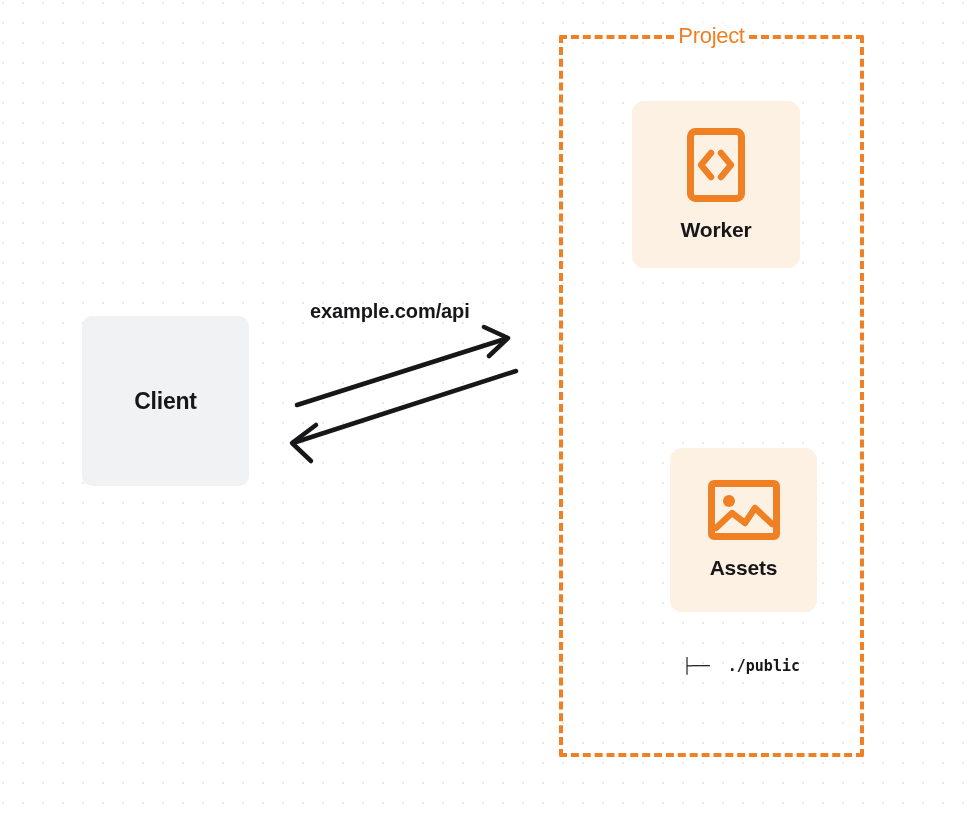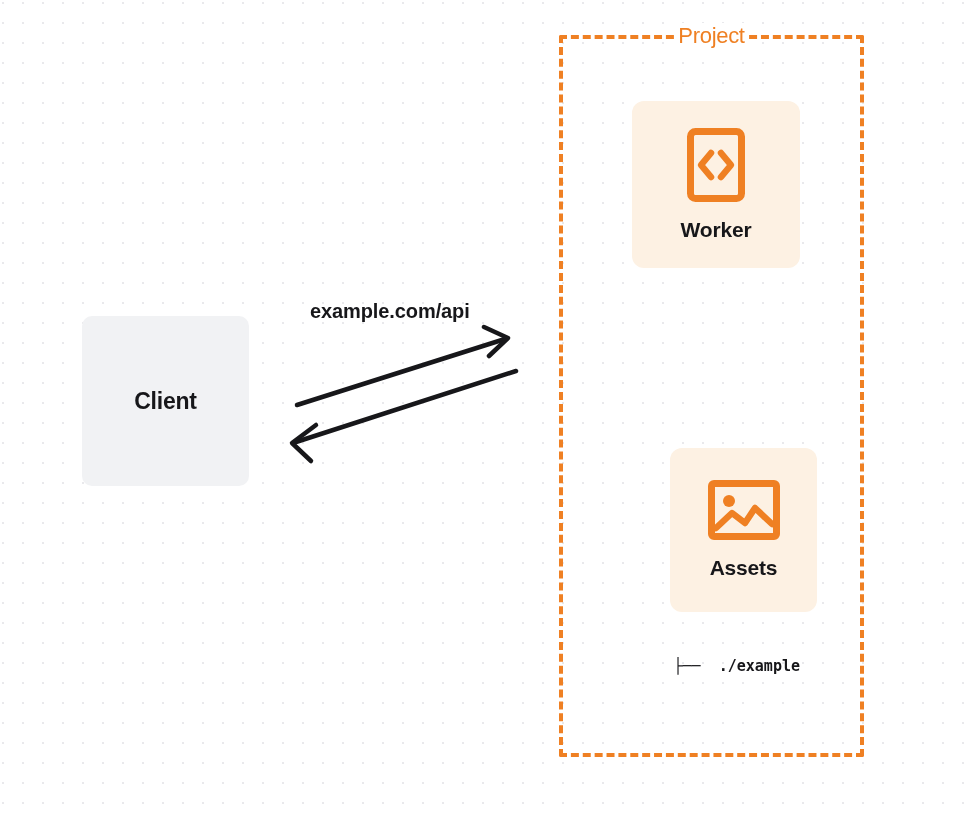--- a/index.html
+++ b/index.html
@@ -187,17 +187,17 @@
       <svg width="72" height="60" viewBox="0 0 72 60" fill="none" xmlns="http://www.w3.org/2000/svg">
         <rect x="3.5" y="3.5" width="65" height="53" rx="2.5" ry="2.5" stroke="#ef8023" stroke-width="7" fill="none"></rect>
         <circle cx="21" cy="21" r="6" fill="#ef8023"></circle>
         <polyline points="8,48 24,33 37,43 47,28 64,44" stroke="#ef8023" stroke-width="6.5" stroke-linecap="round" stroke-linejoin="round" fill="none"></polyline>
       </svg>
     </span>
     <span class="node-label">Assets</span>
   </div>
 
   <div id="assets-file-tree">
-    <span class="tree-row">├──  ./example</span>
+    <span class="tree-row">├──  ./public</span>
     
   </div>
 
 </div>
 
 </body></html>

